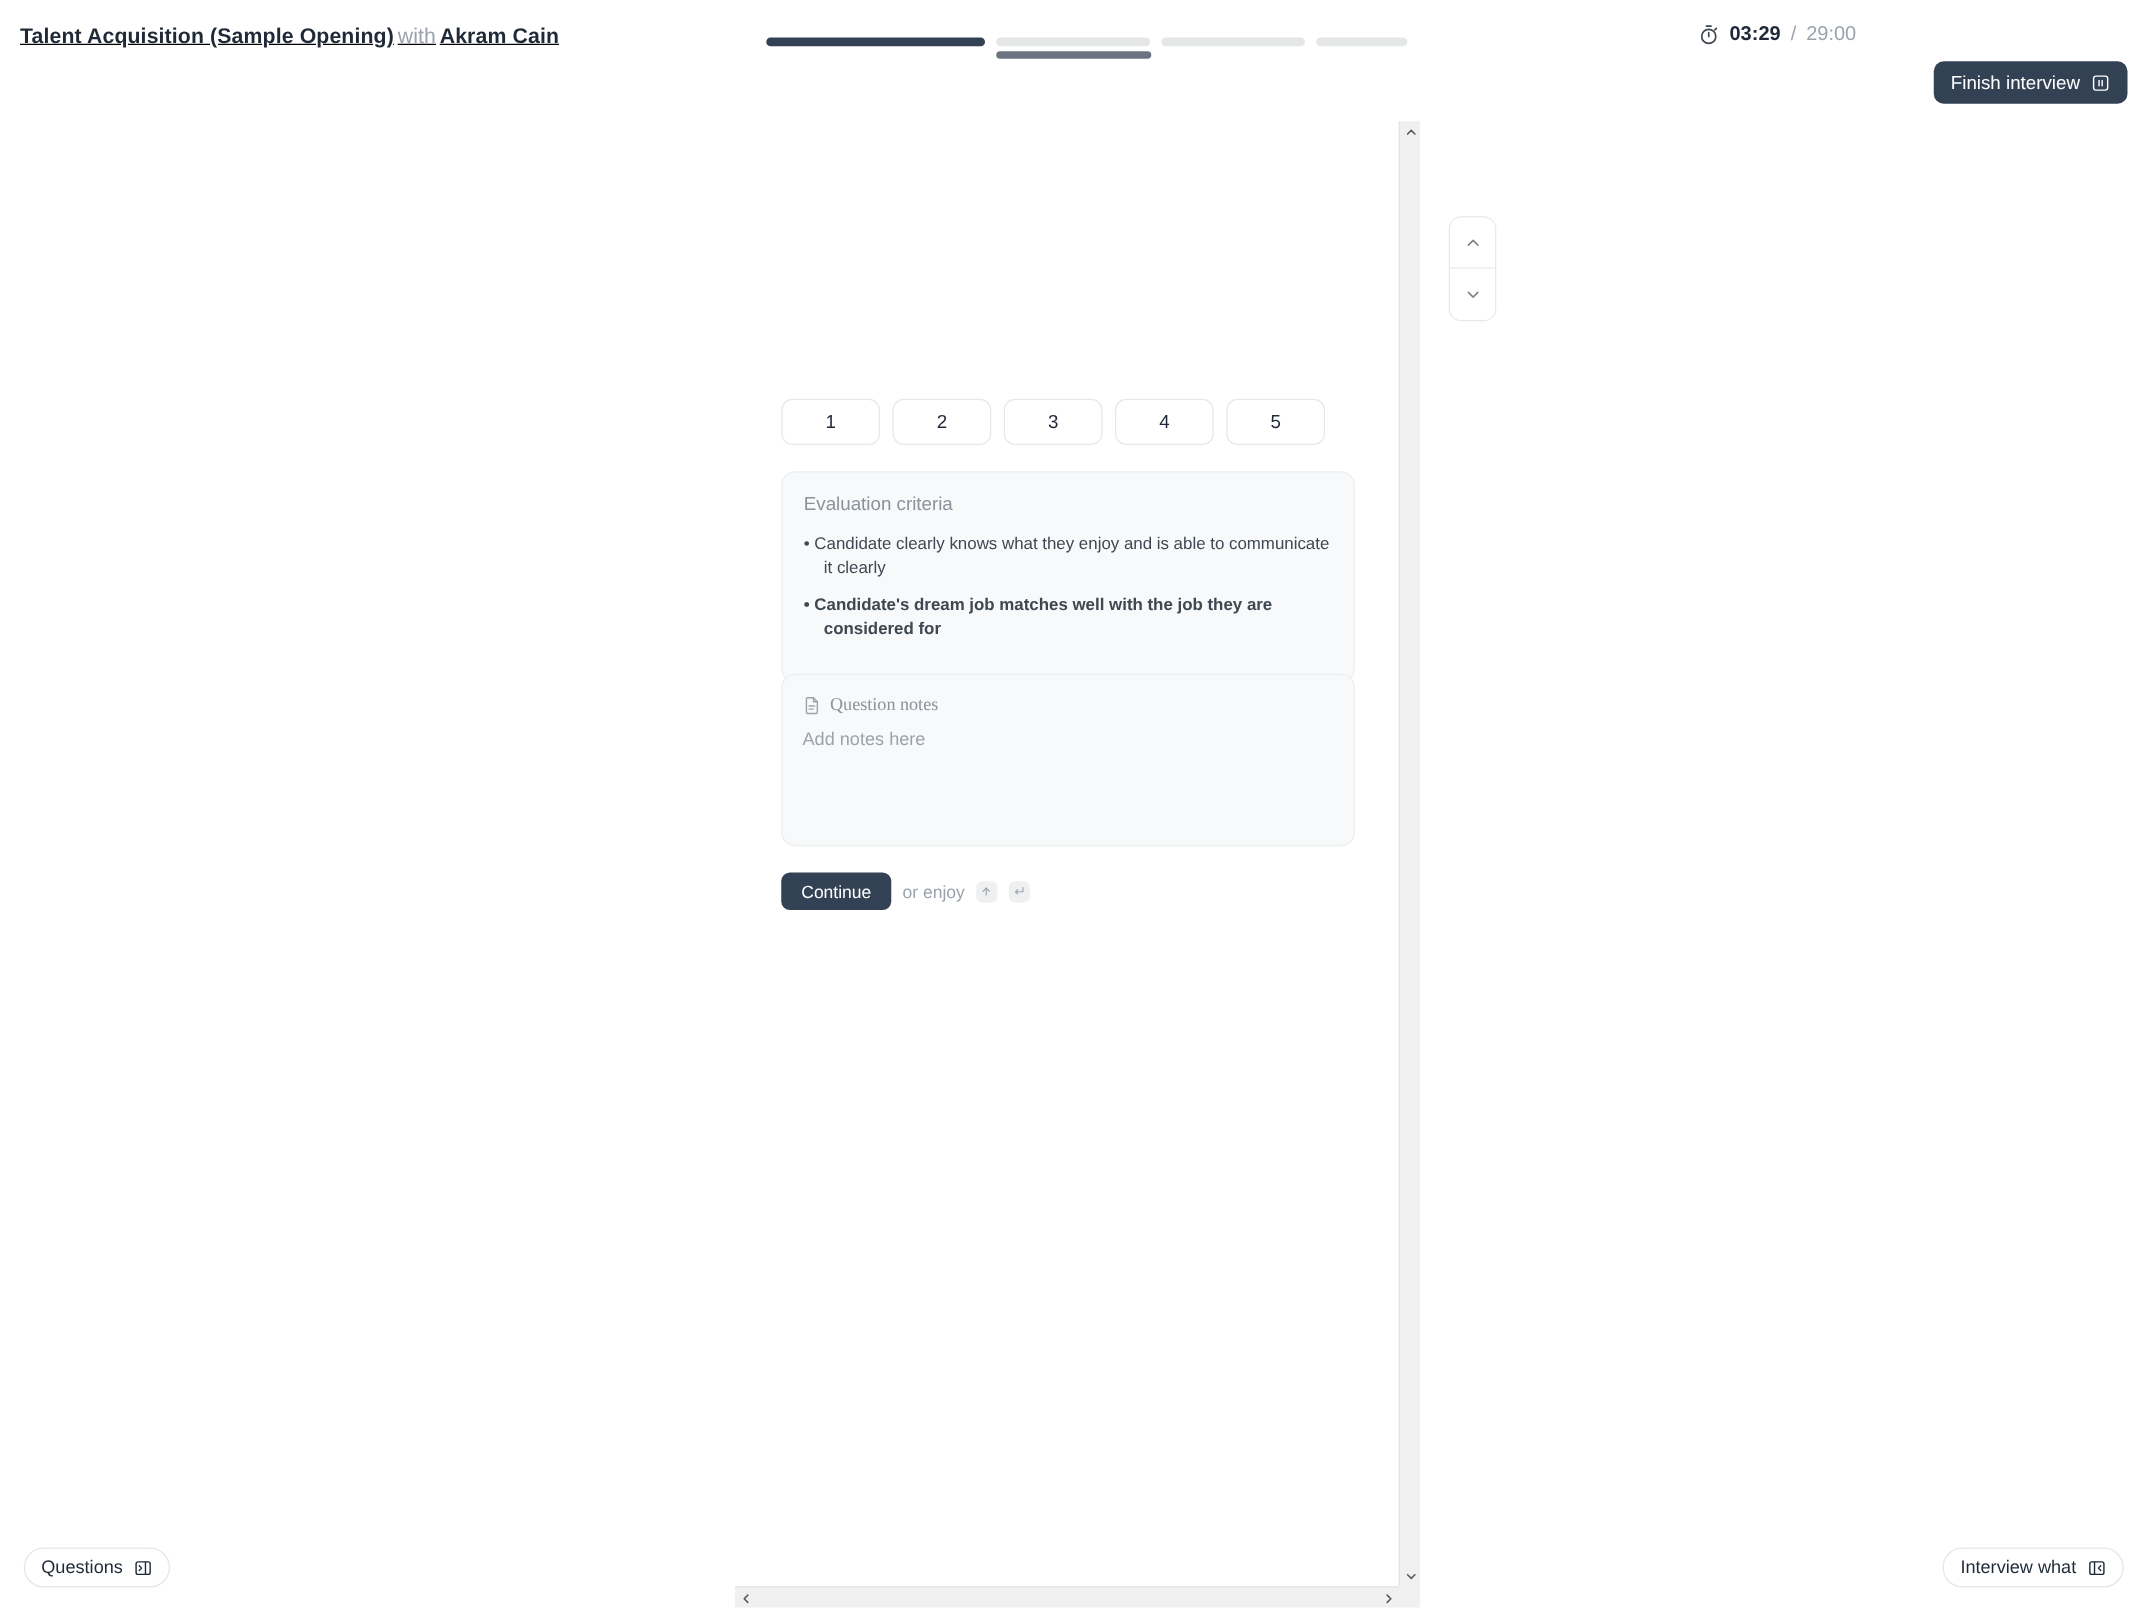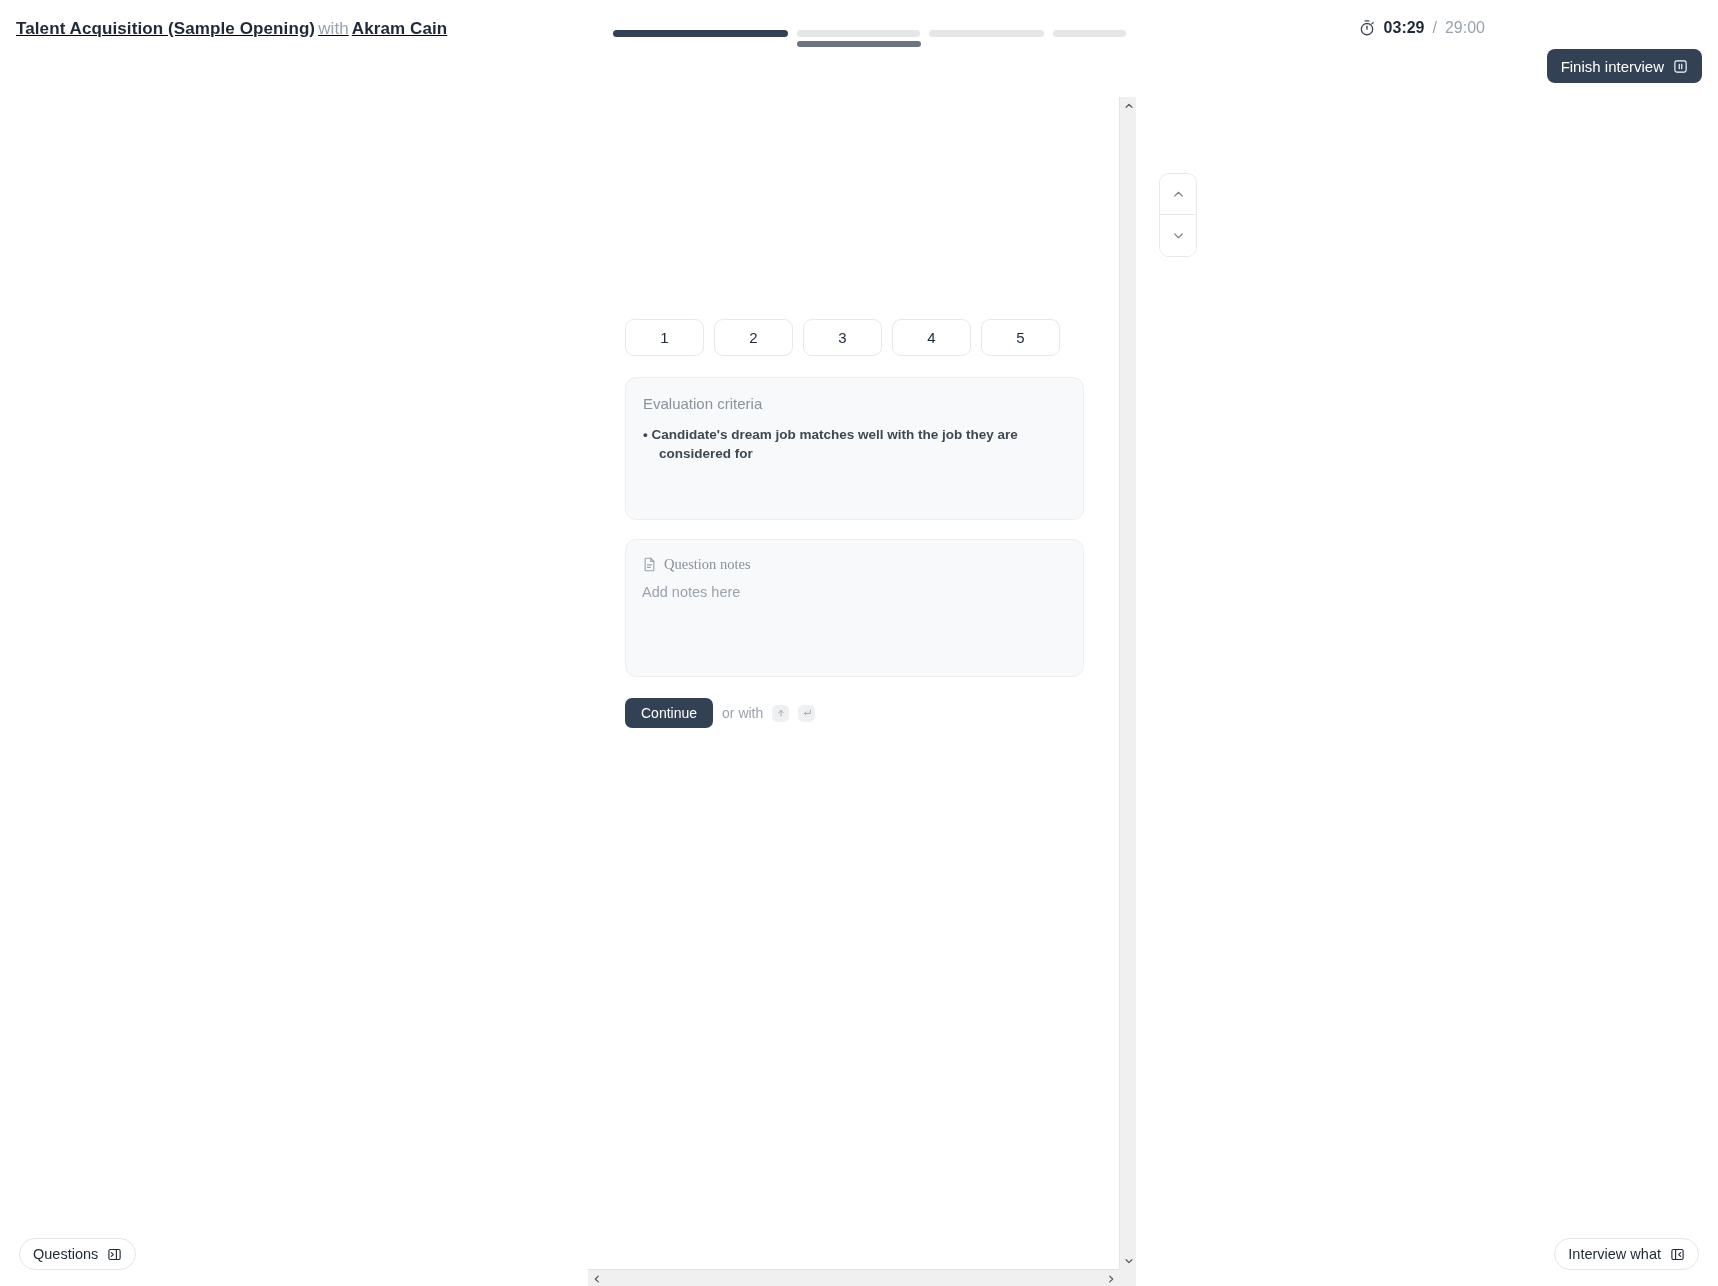--- a/index.html
+++ b/index.html
@@ -241,40 +241,41 @@
     <div class="ratings">
       <button class="rate-btn">1</button>
       <button class="rate-btn">2</button>
       <button class="rate-btn">3</button>
       <button class="rate-btn">4</button>
       <button class="rate-btn">5</button>
     </div>
 
     <div class="criteria">
       <div class="criteria-title">Evaluation criteria</div>
+      <div class="criteria-item">• Candidate clearly knows what they enjoy and is able to communicate it clearly</div>
       <div class="criteria-item">• Candidate's dream job matches well with the job they are considered for</div>
     </div>
 
     <div class="notes-box">
       <div class="notes-head">
         <span>
           <svg class="doc-icon" viewBox="0 0 24 24" fill="none" stroke="#9aa3ad" stroke-width="1.8" stroke-linecap="round" stroke-linejoin="round">
             <path d="M14 2H6.5A1.5 1.5 0 0 0 5 3.5v17A1.5 1.5 0 0 0 6.5 22h11a1.5 1.5 0 0 0 1.5-1.5V7z"></path>
             <path d="M14 2v5h5"></path>
             <path d="M8.5 12.5h7M8.5 16.5h5"></path>
           </svg>
         </span>
         <span class="notes-label">Question notes</span>
       </div>
       <div class="notes-placeholder">Add notes here</div>
     </div>
 
     <div class="continue-row">
       <button class="continue-btn">Continue</button>
-      <span class="or-press">or with</span>
+      <span class="or-press">or enjoy</span>
       <span class="keycap">
         <svg viewBox="0 0 24 24" fill="none" stroke="#9aa3ad" stroke-width="2.2" stroke-linecap="round" stroke-linejoin="round">
           <path d="M12 19V6"></path>
             <path d="M6 12l6-6 6 6"></path>
         </svg>
       </span>
       <span class="keycap">
         <svg viewBox="0 0 24 24" fill="none" stroke="#9aa3ad" stroke-width="2.2" stroke-linecap="round" stroke-linejoin="round">
           <path d="M20 5v8H6"></path>
             <path d="M10 9l-4 4 4 4"></path>

